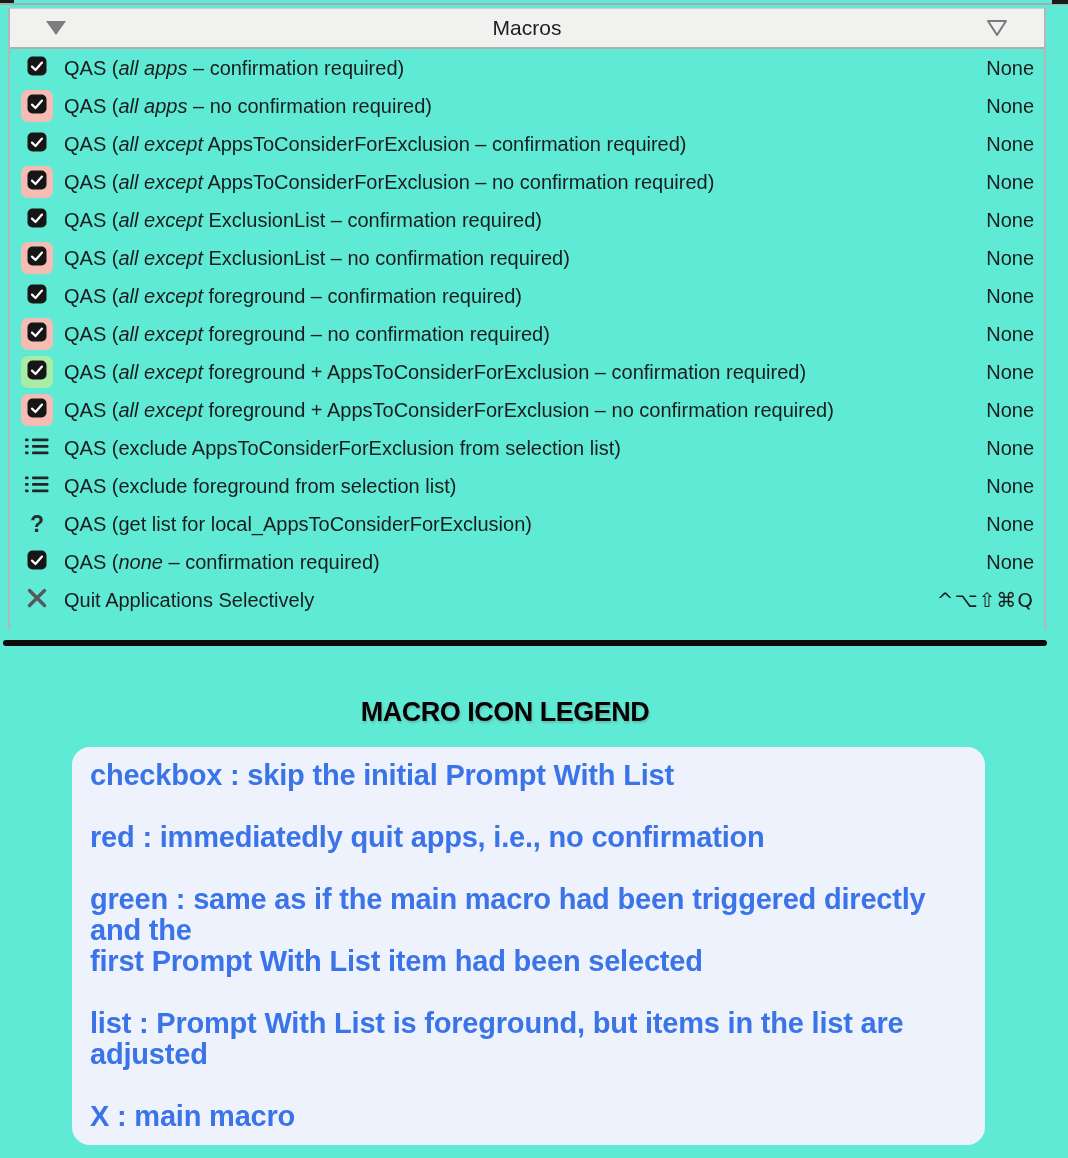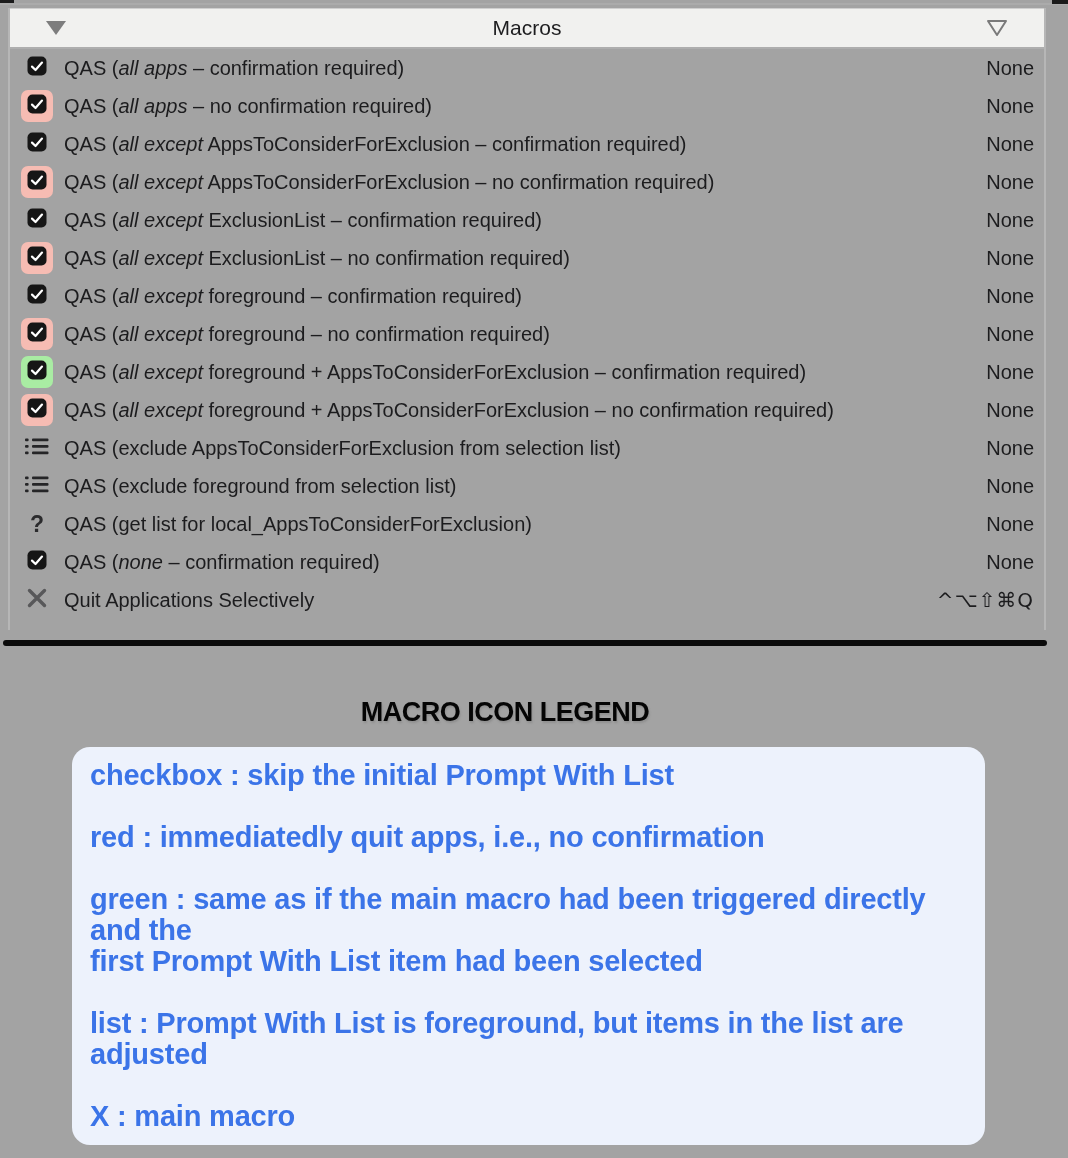--- a/index.html
+++ b/index.html
@@ -1,16 +1,16 @@
 <!DOCTYPE html>
 <html><head>
 <meta charset="utf-8">
 <style>
   html,body{margin:0;padding:0;background:#fff;}
-  .page{position:relative;width:1068px;height:1158px;background:#a3a3a3;
+  .page{position:relative;width:1068px;height:1158px;background:#5eead4;
         font-family:"Liberation Sans",sans-serif;overflow:hidden;}
 
   
   .top-line{position:absolute;top:3px;left:0;width:1068px;height:2px;background:#ababab;}
   .top-stub-left{position:absolute;top:0;left:0;width:14px;height:3px;background:#1b1b1b;}
   .top-stub-right{position:absolute;top:0;right:0;width:16px;height:4px;background:#1b1b1b;}
 
   
   .macro-table{position:absolute;left:8px;top:8px;width:1038px;height:622px;
                border-left:2px solid #b6b6b6;border-right:2px solid #b6b6b6;box-sizing:border-box;}

